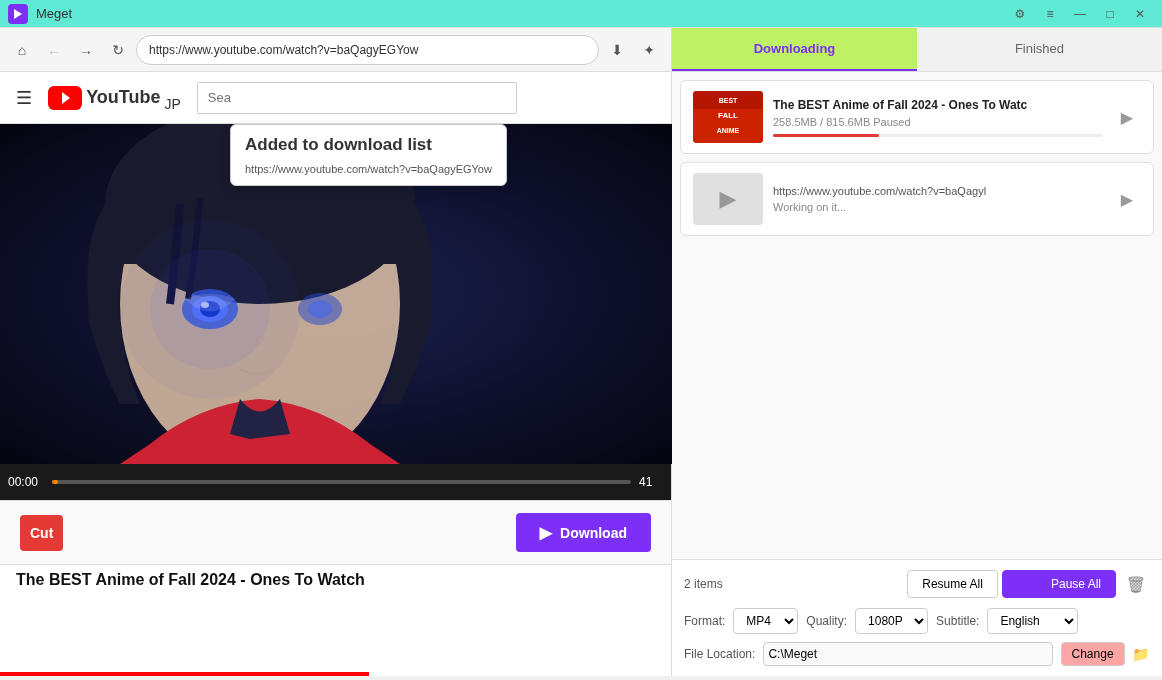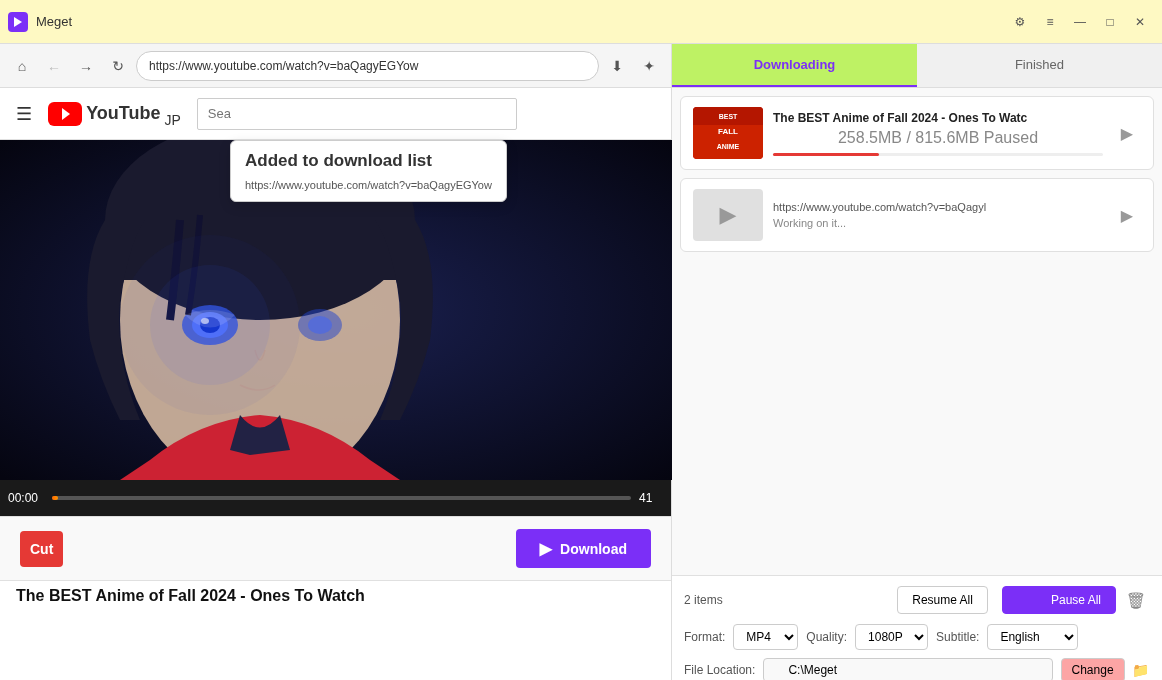--- a/index.html
+++ b/index.html
@@ -1,21 +1,21 @@
 <!DOCTYPE html>
 <html><head>
   <meta charset="utf-8">
   <style>
     * { margin: 0; padding: 0; box-sizing: border-box; }
     body { font-family: 'Segoe UI', Arial, sans-serif; background: #f0f0f0; width: 1162px; height: 680px; overflow: hidden; user-select: none; }
 
     
     .titlebar {
-      height: 44px;
-      background: #fef9c3;
+      height: 28px;
+      background: #5eead4;
       display: flex;
       align-items: center;
       padding: 0 8px;
       border-bottom: 1px solid #ddd;
     }
     .titlebar-icon { width: 20px; height: 20px; background: #7b2ff7; border-radius: 4px; display: flex; align-items: center; justify-content: center; margin-right: 8px; }
     .titlebar-icon svg { width: 14px; height: 14px; }
     .titlebar-title { font-size: 13px; color: #333; flex: 1; }
     .titlebar-controls { display: flex; gap: 2px; }
     .titlebar-btn { width: 28px; height: 28px; display: flex; align-items: center; justify-content: center; cursor: pointer; border-radius: 4px; font-size: 12px; color: #555; }
@@ -274,21 +274,21 @@
       border-radius: 4px;
       flex-shrink: 0;
       display: flex;
       align-items: center;
       justify-content: center;
       color: #999;
       font-size: 22px;
     }
     .dl-info { flex: 1; min-width: 0; }
     .dl-title { font-size: 12px; font-weight: 600; color: #222; white-space: nowrap; overflow: hidden; text-overflow: ellipsis; margin-bottom: 4px; }
-    .dl-meta { font-size: 16px; color: #888; margin-bottom: 6px; text-align: center; }
+    .dl-meta { font-size: 11px; color: #888; margin-bottom: 6px; }
     .dl-progress-track {
       height: 3px;
       background: #eee;
       border-radius: 2px;
     }
     .dl-progress-fill {
       height: 3px;
       background: #e53935;
       border-radius: 2px;
     }
@@ -308,21 +308,21 @@
       margin-bottom: 10px;
     }
     .dl-count { font-size: 12px; color: #555; flex: 1; }
     .dl-footer-btn {
       border: 1px solid #ccc;
       background: white;
       padding: 6px 14px;
       font-size: 12px;
       border-radius: 4px;
       cursor: pointer;
-      margin-left: 14px;
+      margin-left: 4px;
     }
     .dl-footer-btn.primary { background: #7b2ff7; color: white; border-color: #7b2ff7; padding-left: 48px; }
     .dl-delete-btn { width: 28px; height: 28px; display: flex; align-items: center; justify-content: center; cursor: pointer; color: #888; margin-left: 6px; font-size: 16px; }
     .dl-format-row {
       display: flex;
       align-items: center;
       gap: 8px;
       margin-bottom: 8px;
       font-size: 12px;
     }
@@ -339,21 +339,21 @@
       display: flex;
       align-items: center;
       gap: 8px;
       font-size: 12px;
     }
     .dl-location-label { color: #555; }
     .dl-location-input {
       flex: 1;
       border: 1px solid #ccc;
       border-radius: 4px;
-      padding: 4px 24px;
+      padding: 4px 4px;
       font-size: 12px;
       background: #f9f9f9;
     }
     .dl-location-btn {
       border: 1px solid #ccc;
       background: #fca5a5;
       padding: 4px 10px;
       font-size: 12px;
       border-radius: 4px;
       cursor: pointer;

